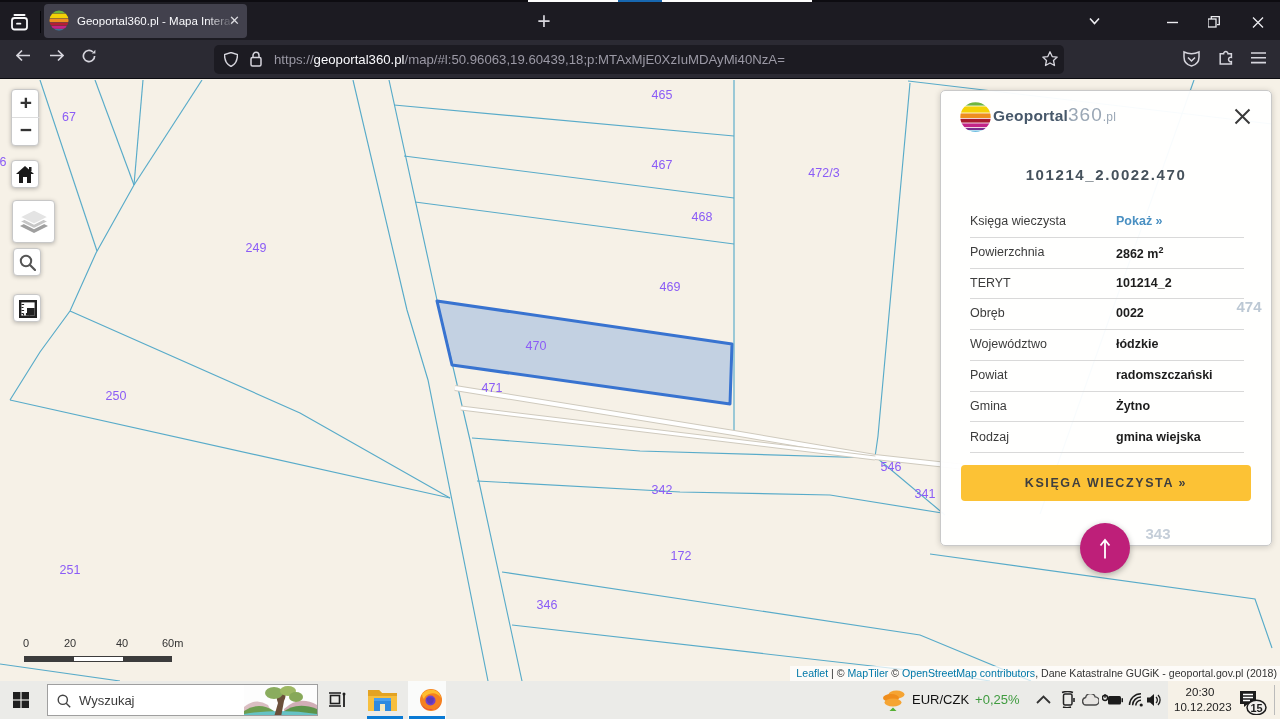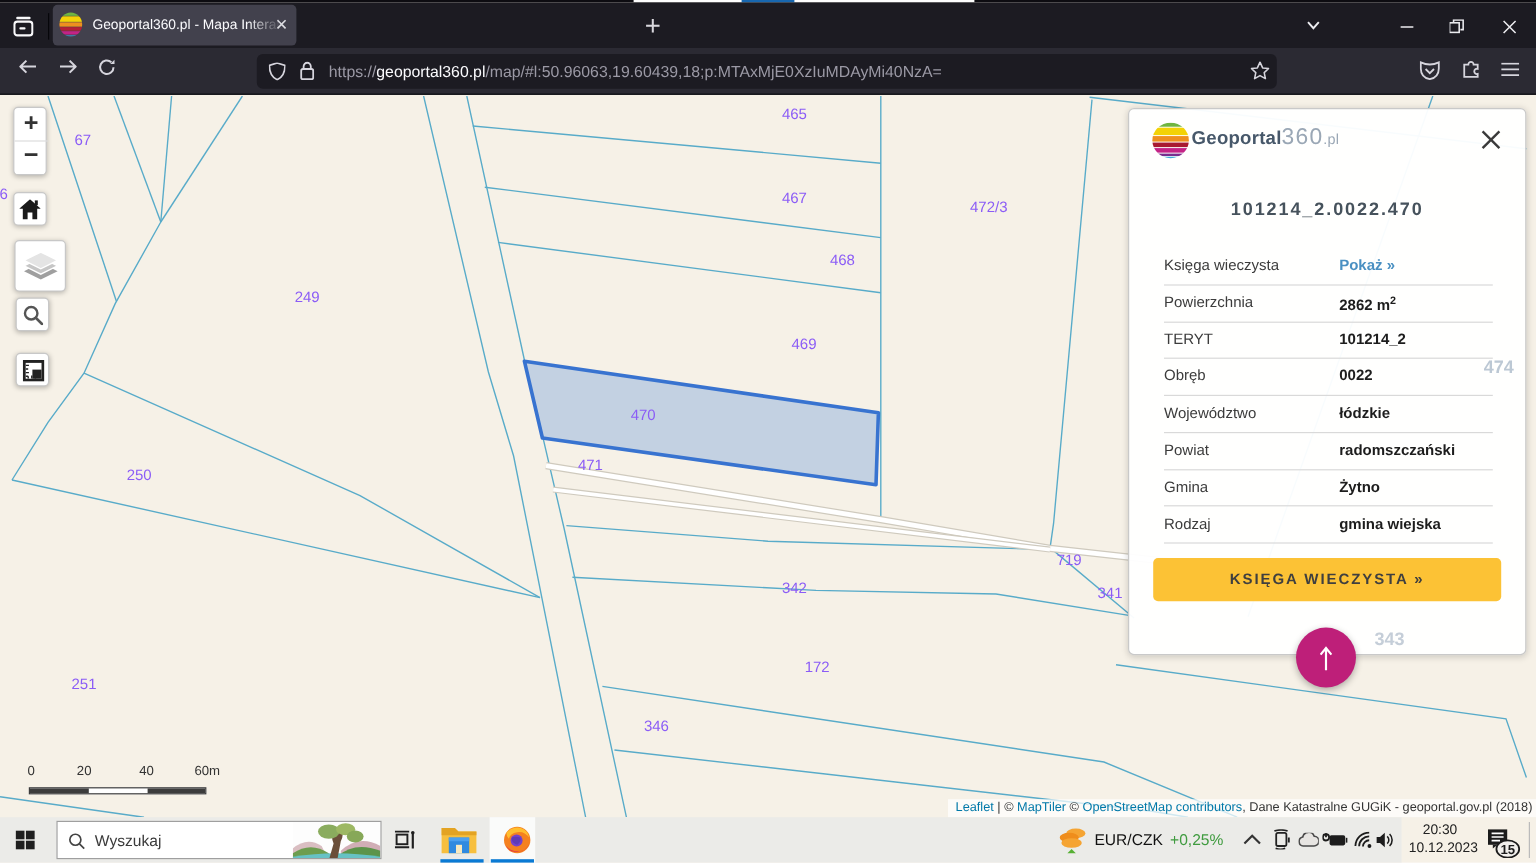--- a/index.html
+++ b/index.html
@@ -120,21 +120,21 @@
     <span class="mlabel" style="left:256px;top:168px">249</span>
     <span class="mlabel" style="left:116px;top:316px">250</span>
     <span class="mlabel" style="left:70px;top:490px">251</span>
     <span class="mlabel" style="left:662px;top:15px">465</span>
     <span class="mlabel" style="left:662px;top:85px">467</span>
     <span class="mlabel" style="left:702px;top:137px">468</span>
     <span class="mlabel" style="left:670px;top:207px">469</span>
     <span class="mlabel" style="left:824px;top:93px">472/3</span>
     <span class="mlabel" style="left:536px;top:266px">470</span>
     <span class="mlabel" style="left:492px;top:308px">471</span>
-    <span class="mlabel" style="left:891px;top:387px">719</span>
+    <span class="mlabel" style="left:891px;top:387px">546</span>
     <span class="mlabel" style="left:925px;top:414px">341</span>
     <span class="mlabel" style="left:662px;top:410px">342</span>
     <span class="mlabel" style="left:681px;top:476px">172</span>
     <span class="mlabel" style="left:547px;top:525px">346</span>
 
     <div id="zoomctl" class="ctl">
         <div class="plus">+</div>
         <div class="minus">−</div>
       </div>
     <div id="homectl" class="ctl">

